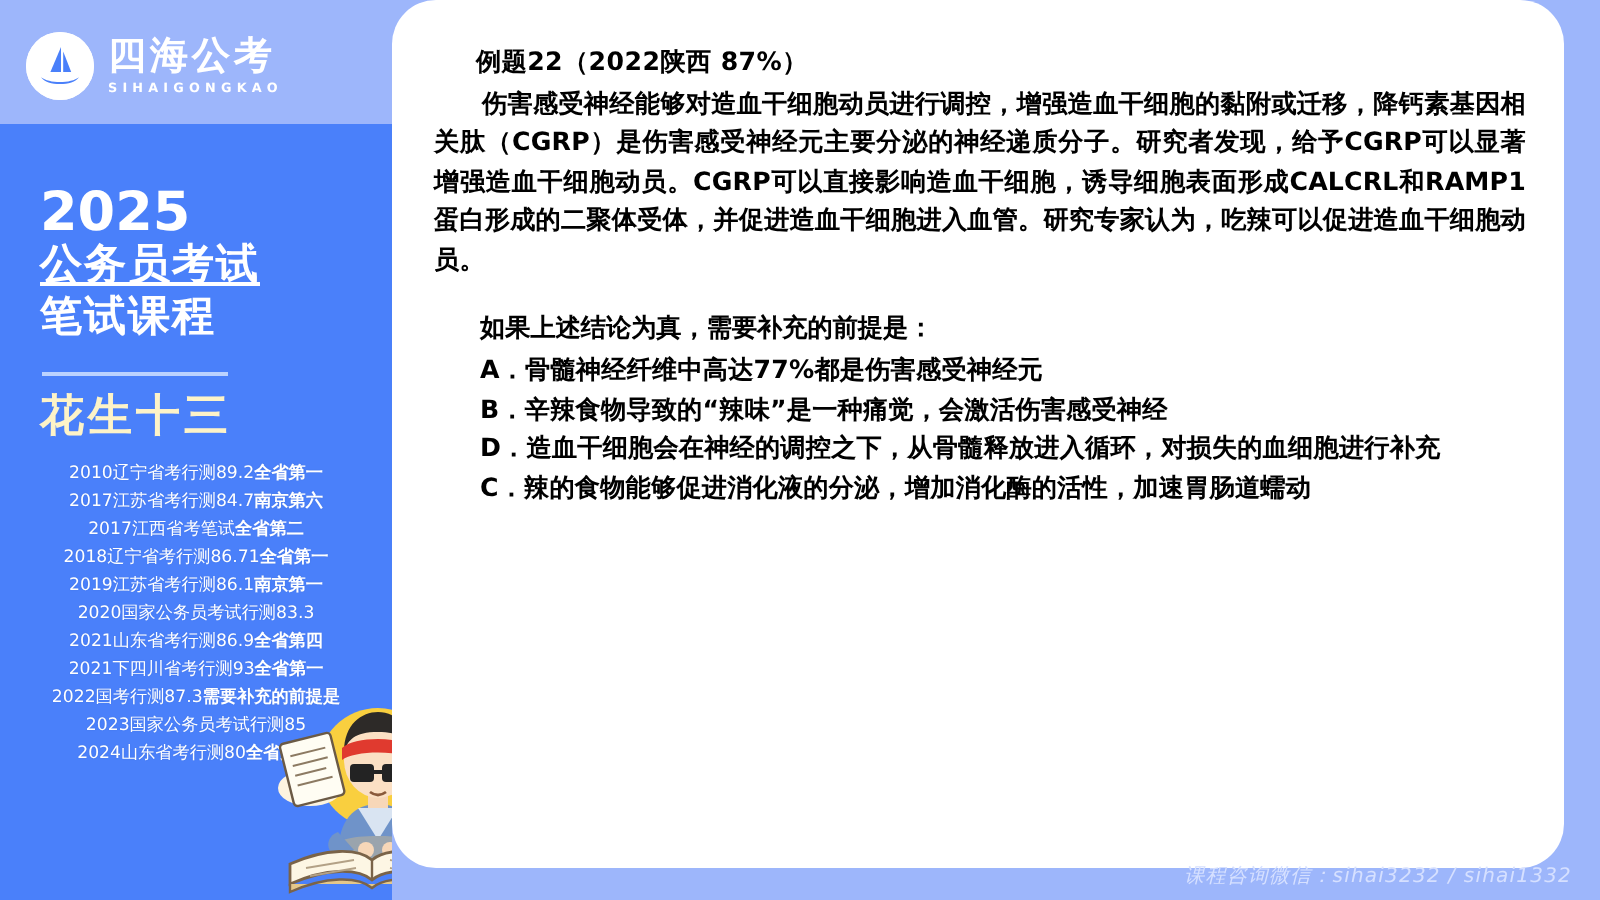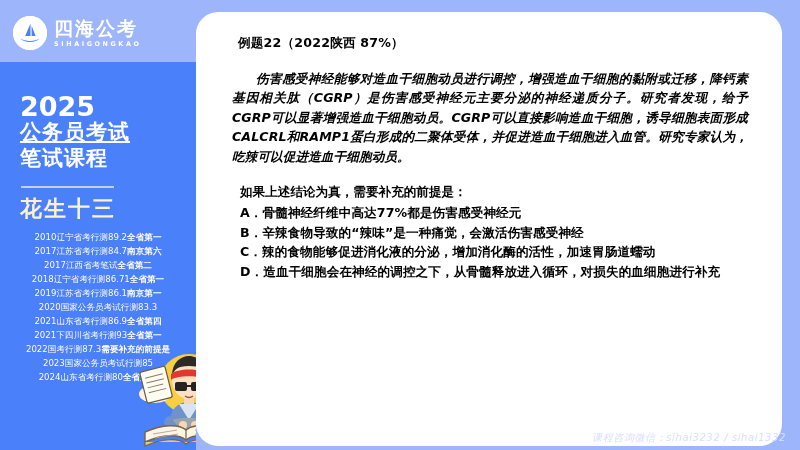--- a/index.html
+++ b/index.html
@@ -77,44 +77,44 @@
 
   
   .mascot {
     position:absolute; left:133px; top:332px; width:106px; height:118px;
     z-index:6; pointer-events:none;
   }
   .mascot svg { display:block; }
 
   
   .panel {
-    position:absolute; left:196px; top:12px; width:586px; height:434px;
+    position:absolute; left:196px; top:0; width:586px; height:434px;
     background:#ffffff;
     border-radius:22px 22px 22px 22px;
     box-shadow:0 0 0 0 rgba(0,0,0,0);
     overflow:hidden;
   }
   .panel-inner {
     padding:22px 18px 0 20px;
     font-family:"DejaVu Sans","Liberation Sans",sans-serif;
     color:#000000;
   }
   .q-title {
     font-size:12.6px; font-weight:bold; color:#000;
     margin-left:22px; line-height:1.5; letter-spacing:.2px;
   }
   .q-body {
     font-size:12.6px; font-weight:bold; color:#000;
     line-height:1.55; text-align:justify; letter-spacing:.1px;
     margin-top:1px;
   }
-  .q-body p { text-indent:24px; margin:16px;font-style:italic; }
+  .q-body p { text-indent:24px; margin:1px; }
   .q-ask {
     font-size:12.6px; font-weight:bold; color:#000;
-    line-height:1.55; text-indent:24px; margin-top:1px;
+    line-height:1.55; text-indent:24px; margin-top:15px;
   }
   .options { margin-top:1px; }
   .opt {
     font-size:12.6px; font-weight:bold; color:#000;
     line-height:1.55; text-indent:24px; text-align:justify;
     letter-spacing:.1px;
   }
 
   
   .watermark {
@@ -254,20 +254,20 @@
   <div class="panel">
     <div class="panel-inner">
       <div class="q-title">例题22（2022陕西 87%）</div>
       <div class="q-body">
         <p>伤害感受神经能够对造血干细胞动员进行调控，增强造血干细胞的黏附或迁移，降钙素基因相关肽（CGRP）是伤害感受神经元主要分泌的神经递质分子。研究者发现，给予CGRP可以显著增强造血干细胞动员。CGRP可以直接影响造血干细胞，诱导细胞表面形成CALCRL和RAMP1蛋白形成的二聚体受体，并促进造血干细胞进入血管。研究专家认为，吃辣可以促进造血干细胞动员。</p>
       </div>
       <div class="q-ask">如果上述结论为真，需要补充的前提是：</div>
       <div class="options" id="options">
           <div class="opt">A．骨髓神经纤维中高达77%都是伤害感受神经元</div>
           <div class="opt">B．辛辣食物导致的“辣味”是一种痛觉，会激活伤害感受神经</div>
+          <div class="opt">D．造血干细胞会在神经的调控之下，从骨髓释放进入循环，对损失的血细胞进行补充</div>
           <div class="opt">C．辣的食物能够促进消化液的分泌，增加消化酶的活性，加速胃肠道蠕动</div>
-          <div class="opt">D．造血干细胞会在神经的调控之下，从骨髓释放进入循环，对损失的血细胞进行补充</div>
         </div>
     </div>
   </div>
 
   <div class="watermark">课程咨询微信：sihai3232 / sihai1332</div>
 </div>
 
 </body></html>

